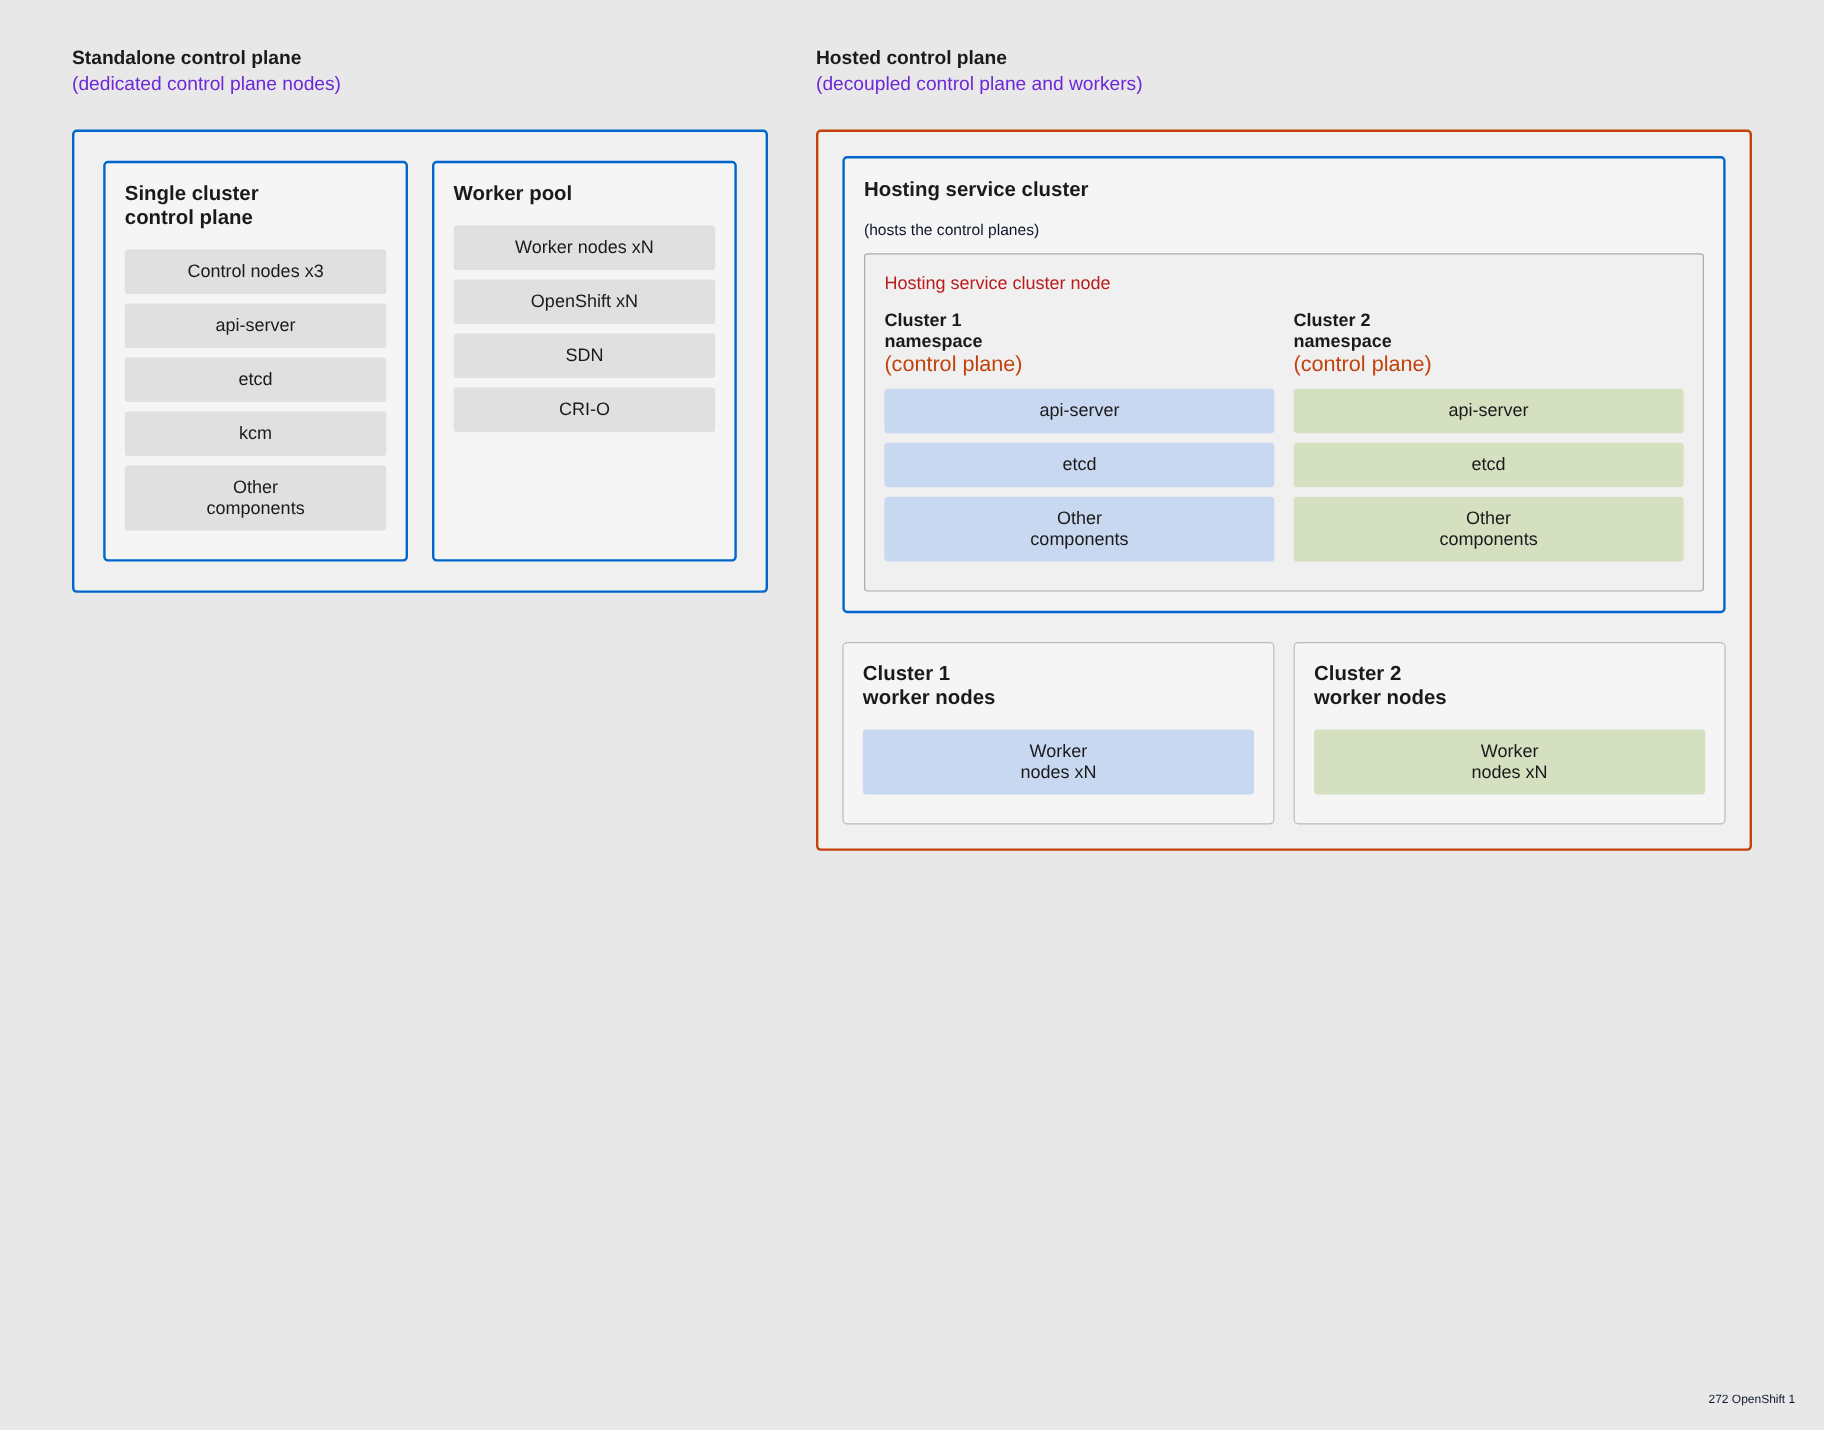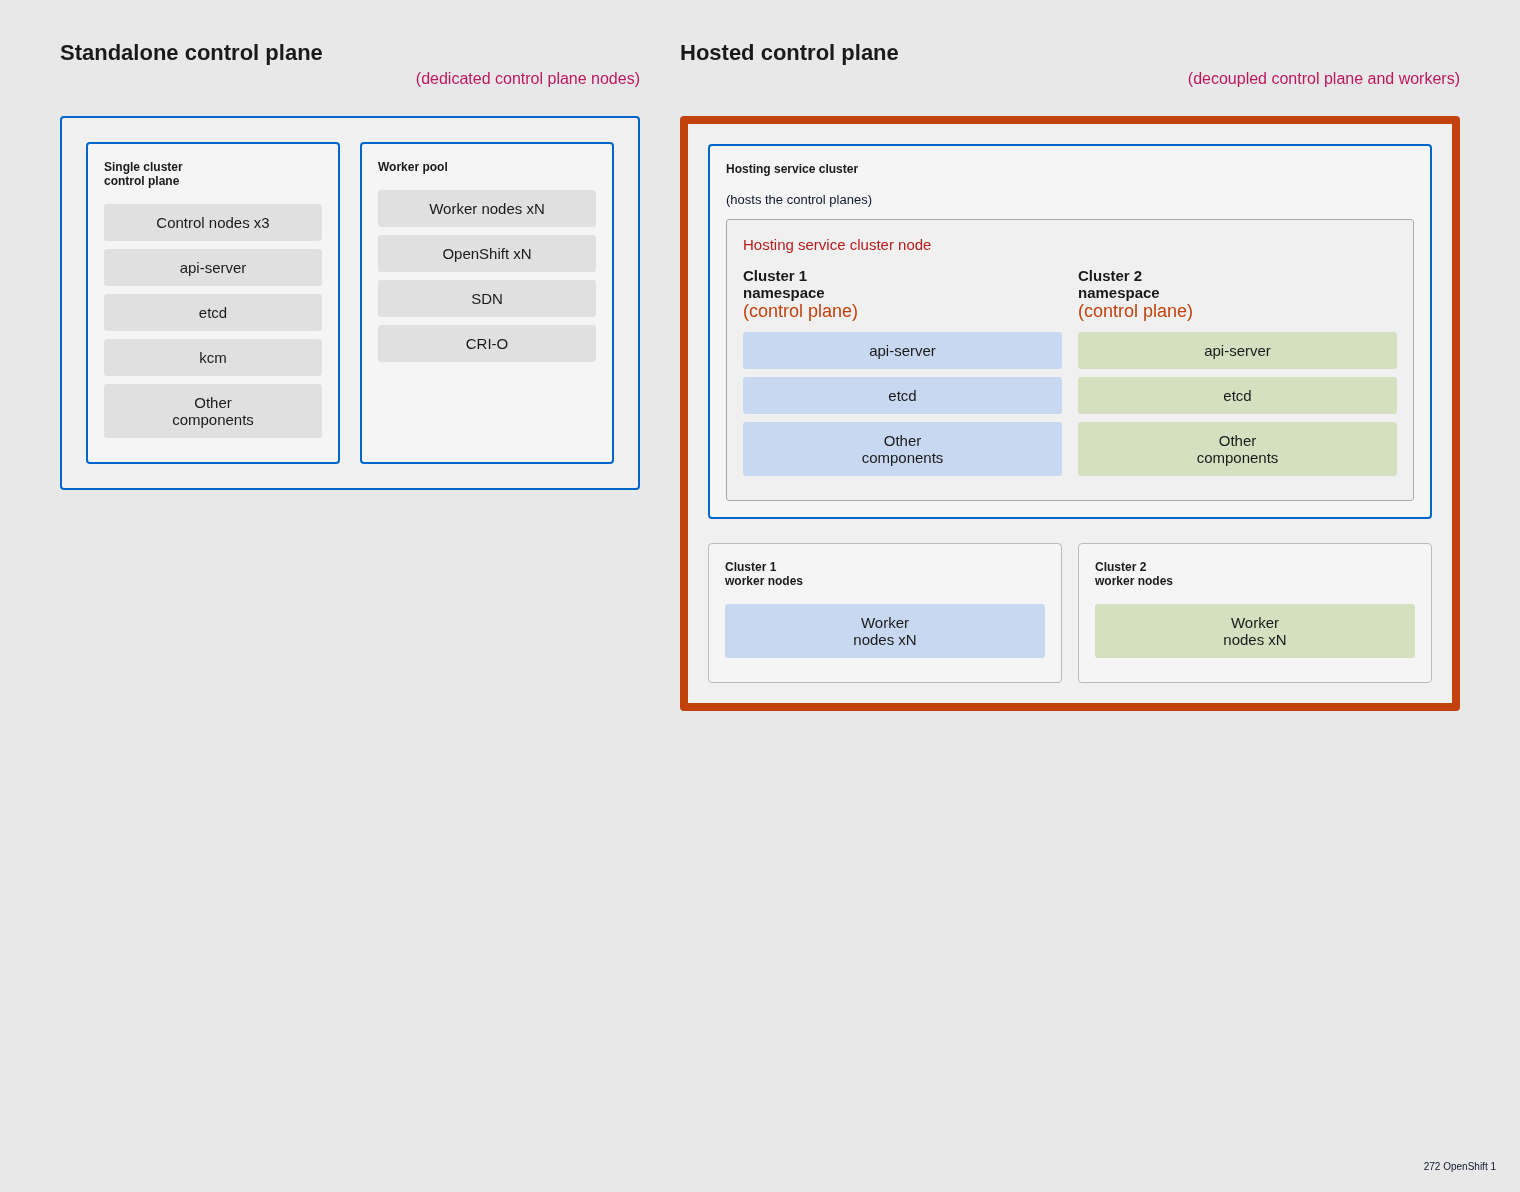--- a/index.html
+++ b/index.html
@@ -15,50 +15,49 @@
       flex-direction: row;
       padding: 40px 60px;
       gap: 40px;
     }
     
     .left-panel {
       flex: 0 0 580px;
       background: #e8e8e8;
     }
     .panel-title {
-      font-size: 22px;
+      font-size: 16px;
       font-weight: 700;
       color: #1a1a1a;
       margin-bottom: 4px;
     }
     .panel-subtitle {
       font-size: 16px;
       font-weight: 400;
-      color: #be185d;
+      color: #6d28d9;
       margin-bottom: 28px;
-      text-align: right;
     }
     .standalone-content {
       background: #f0f0f0;
       border: 2px solid #0066cc;
       border-radius: 4px;
       padding: 24px;
       display: flex;
       flex-direction: row;
       gap: 20px;
     }
     .cluster-box {
       background: #f5f5f5;
       border: 2px solid #0066cc;
       border-radius: 4px;
       padding: 16px;
       flex: 1;
     }
     .box-title {
-      font-size: 12px;
+      font-size: 17px;
       font-weight: 700;
       color: #1a1a1a;
       margin-bottom: 16px;
     }
     .component-item {
       background: #e0e0e0;
       border-radius: 3px;
       padding: 10px 14px;
       margin-bottom: 8px;
       font-size: 15px;
@@ -71,21 +70,21 @@
     .component-item.green-light {
       background: #d4e0c0;
     }
     
     .right-panel {
       flex: 1;
       background: #e8e8e8;
     }
     .hosted-outer {
       background: #f0f0f0;
-      border: 8px solid #c2410c;
+      border: 2px solid #c2410c;
       border-radius: 4px;
       padding: 20px;
     }
     .hosting-service-cluster {
       background: #f5f5f5;
       border: 2px solid #0066cc;
       border-radius: 4px;
       padding: 16px;
       margin-bottom: 24px;
     }

